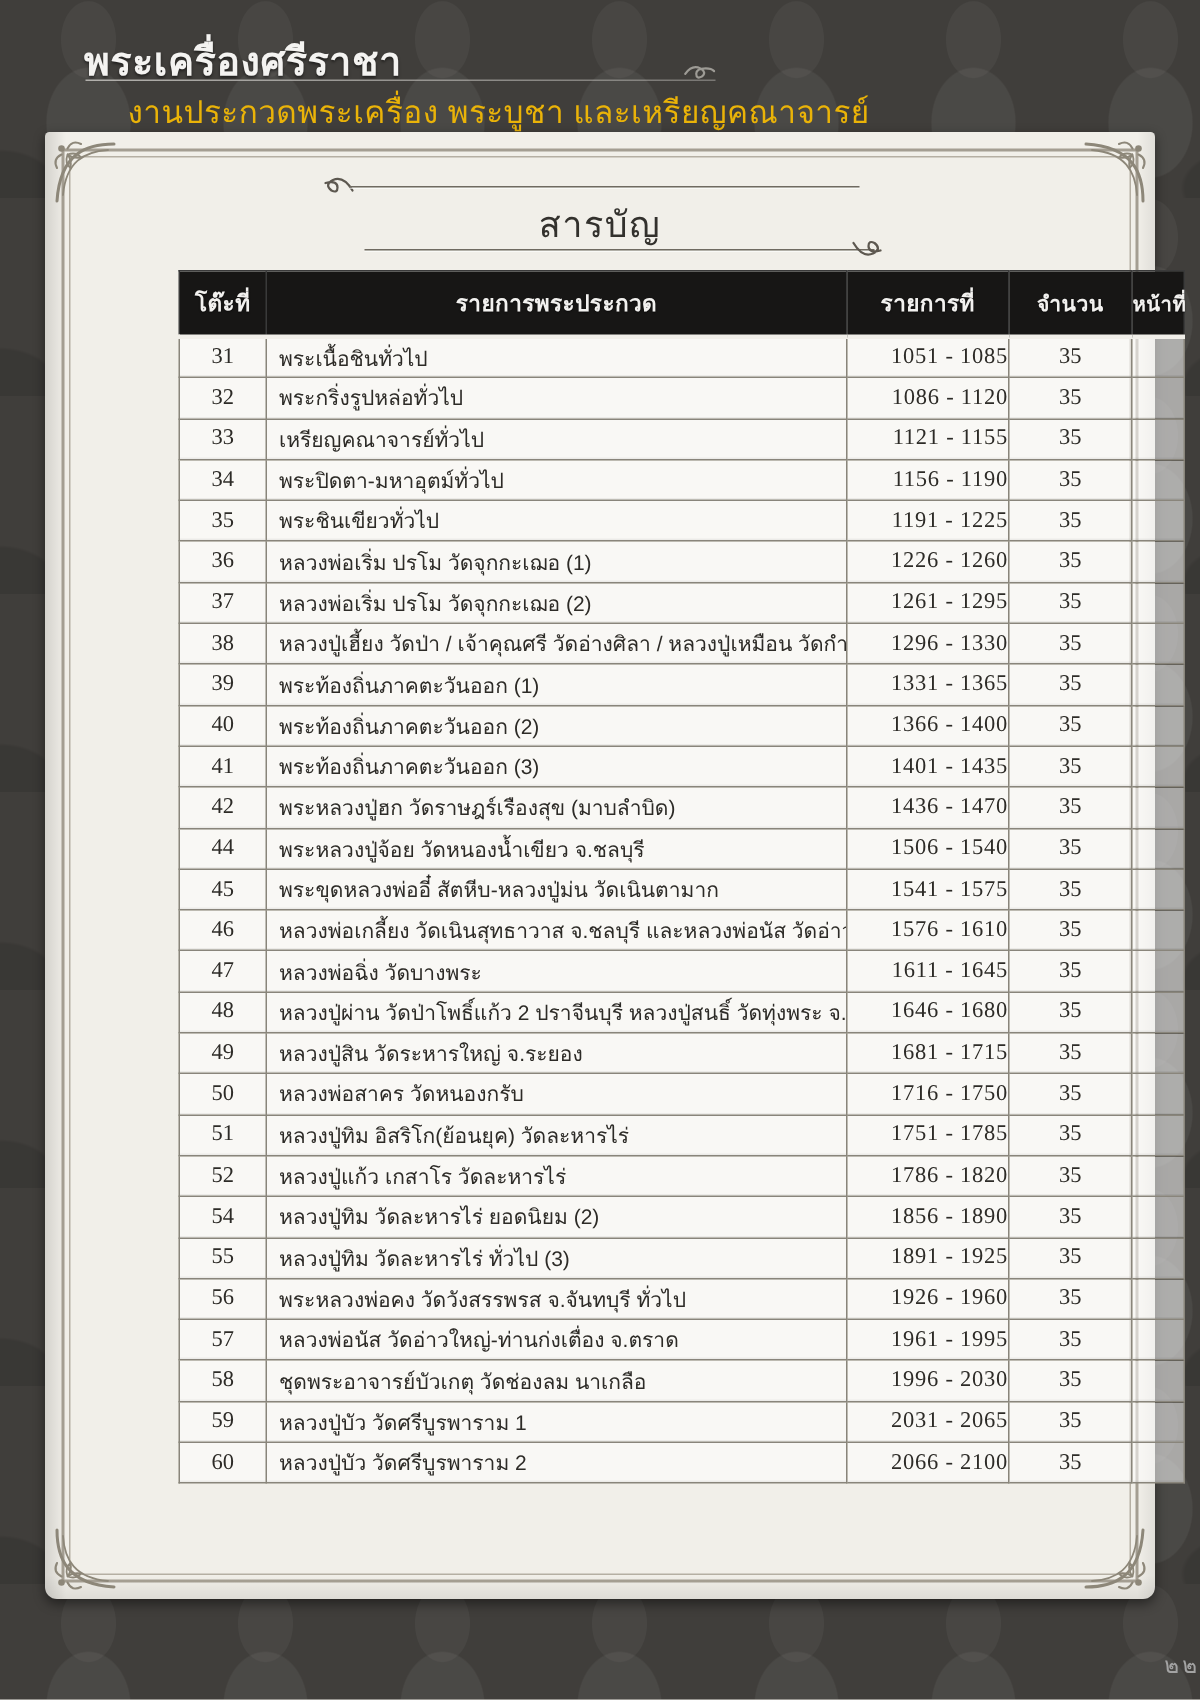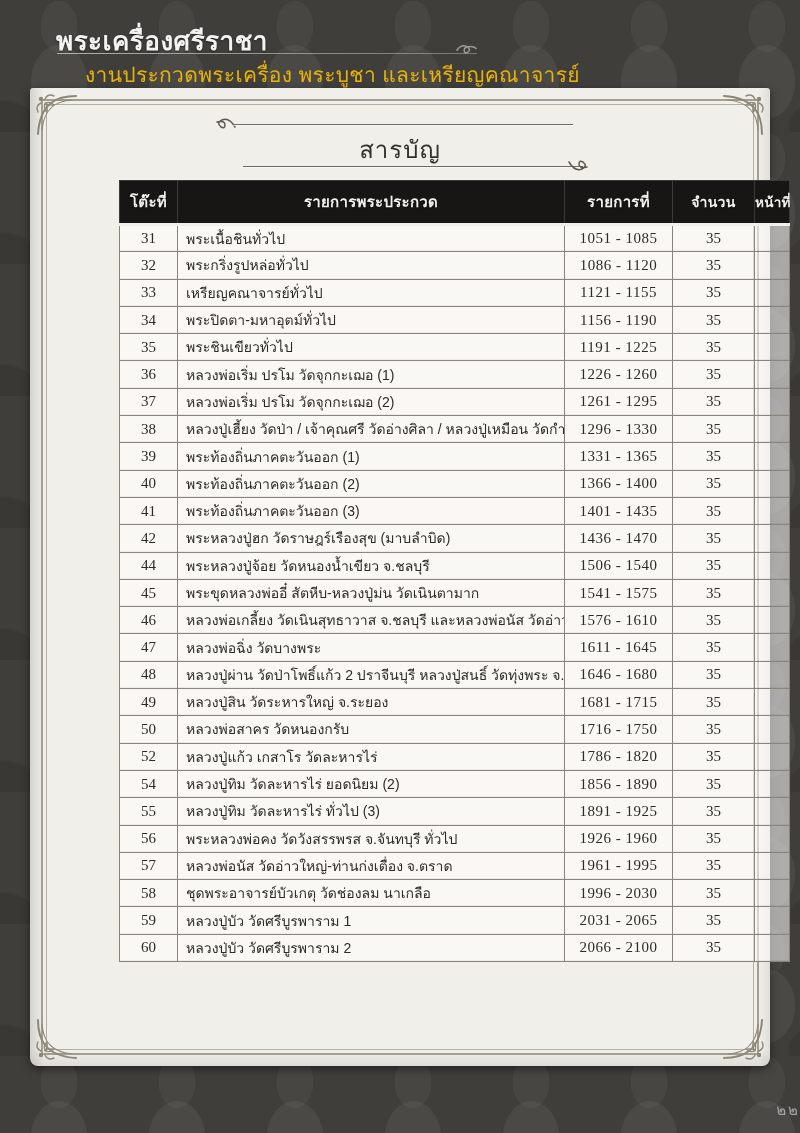--- a/index.html
+++ b/index.html
@@ -92,21 +92,21 @@
   thead th.h-page { font-size:13.5px; }
   thead th.h-count { font-size:14px; }
 
   tbody td {
     height:27.3px; border:1px solid #89857b; background:rgba(255,255,255,0.55);
     color:#2d2b27; font-size:14px; overflow:hidden; white-space:nowrap;
     vertical-align:middle;
   }
   tbody td.t-no    { text-align:center; font-family:"Liberation Serif","DejaVu Serif",serif; font-size:15px; }
   tbody td.t-name  { text-align:left; padding-left:8px; }
-  tbody td.t-items { text-align:center; font-family:"Liberation Serif","DejaVu Serif",serif; font-size:15px; letter-spacing:0.5px;margin-left:20px; }
+  tbody td.t-items { text-align:right; font-family:"Liberation Serif","DejaVu Serif",serif; font-size:15px; letter-spacing:0.5px;margin-left:20px; }
   tbody td.t-count { text-align:center; font-family:"Liberation Serif","DejaVu Serif",serif; font-size:15px; }
   tbody td.t-page  { text-align:center; }
   tbody td { box-shadow:inset 0 -1px 0 rgba(0,0,0,0.05); }
 
   
   .band-footer { position:absolute; left:0; top:1066px; width:800px; height:67px; }
   .footer-page {
     position:absolute; left:0; top:32px; width:100%; text-align:right;
     color:#a3a3a3; font-size:15px; letter-spacing:2px;
   }
@@ -329,20 +329,27 @@
             <td class="t-page"></td>
           </tr>
           <tr>
             <td class="t-no">50</td>
             <td class="t-name">หลวงพ่อสาคร วัดหนองกรับ</td>
             <td class="t-items">1716 - 1750</td>
             <td class="t-count">35</td>
             <td class="t-page"></td>
           </tr>
           <tr>
+            <td class="t-no">51</td>
+            <td class="t-name">หลวงปู่ทิม อิสริโก(ย้อนยุค) วัดละหารไร่</td>
+            <td class="t-items">1751 - 1785</td>
+            <td class="t-count">35</td>
+            <td class="t-page"></td>
+          </tr>
+          <tr>
             <td class="t-no">52</td>
             <td class="t-name">หลวงปู่แก้ว เกสาโร วัดละหารไร่</td>
             <td class="t-items">1786 - 1820</td>
             <td class="t-count">35</td>
             <td class="t-page"></td>
           </tr>
           <tr>
             <td class="t-no">54</td>
             <td class="t-name">หลวงปู่ทิม วัดละหารไร่ ยอดนิยม (2)</td>
             <td class="t-items">1856 - 1890</td>

